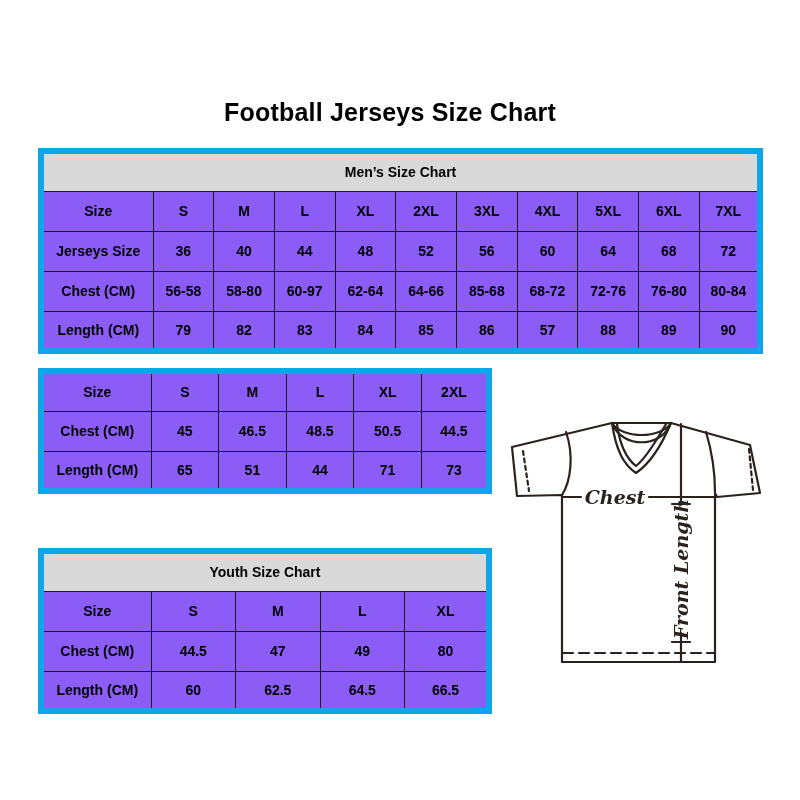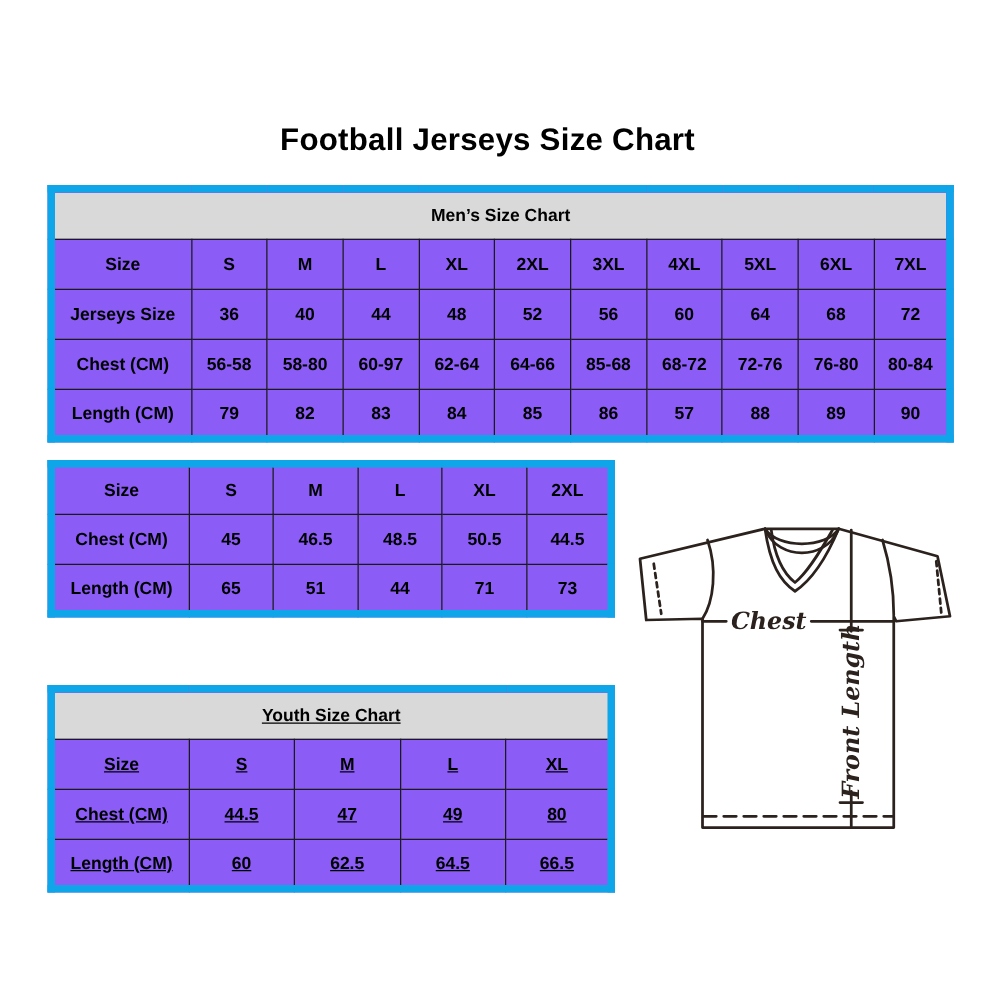--- a/index.html
+++ b/index.html
@@ -45,21 +45,21 @@
     white-space: nowrap;
   }
   table.size-table tr { height: 40px; }
   td.band {
     background: #d9d9d9;
     font-size: 16px;
   }
   td.rowlabel { font-size: 13.5px; }
   #men-table   { left: 38px; top: 148px; width: 725px; }
   #women-table { left: 38px; top: 368px; width: 454px; }
-  #youth-table { left: 38px; top: 548px; width: 454px; text-decoration: underline; }
+  #youth-table { left: 38px; top: 548px; width: 454px; }
   #men-table   col.label-col { width: 112px; }
   #women-table col.label-col { width: 110px; }
   #youth-table col.label-col { width: 110px; }
   .jersey {
     position: absolute;
     left: 500px;
     top: 395px;
     width: 280px;
     height: 290px;
   }

